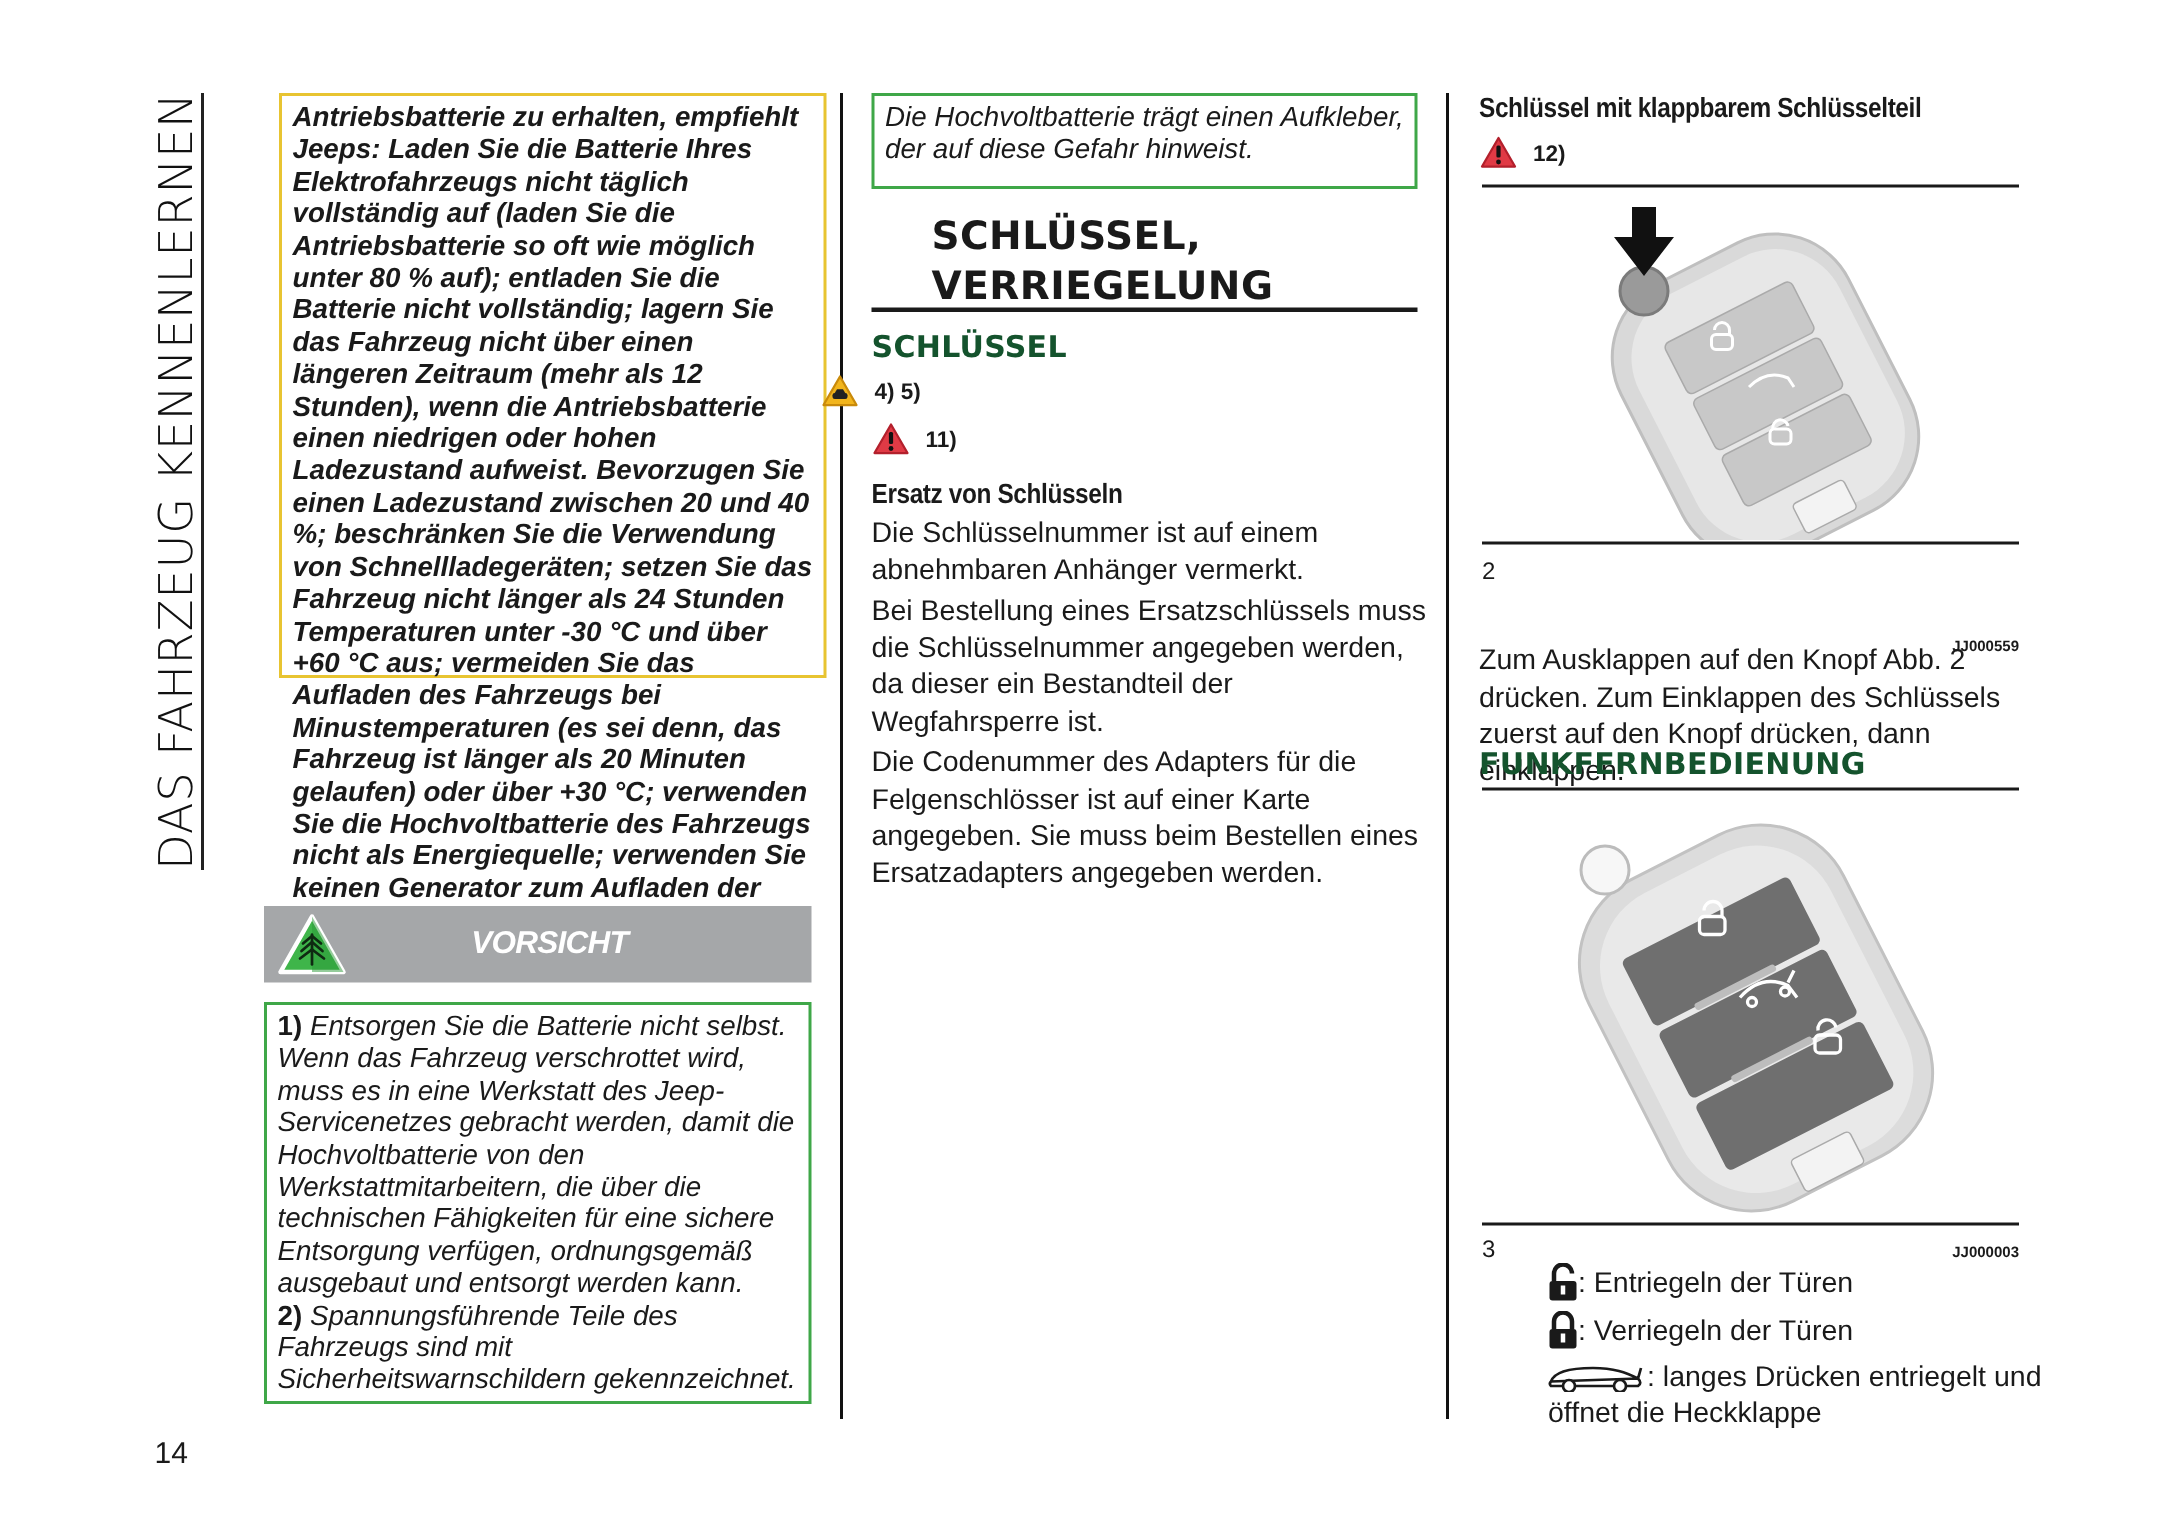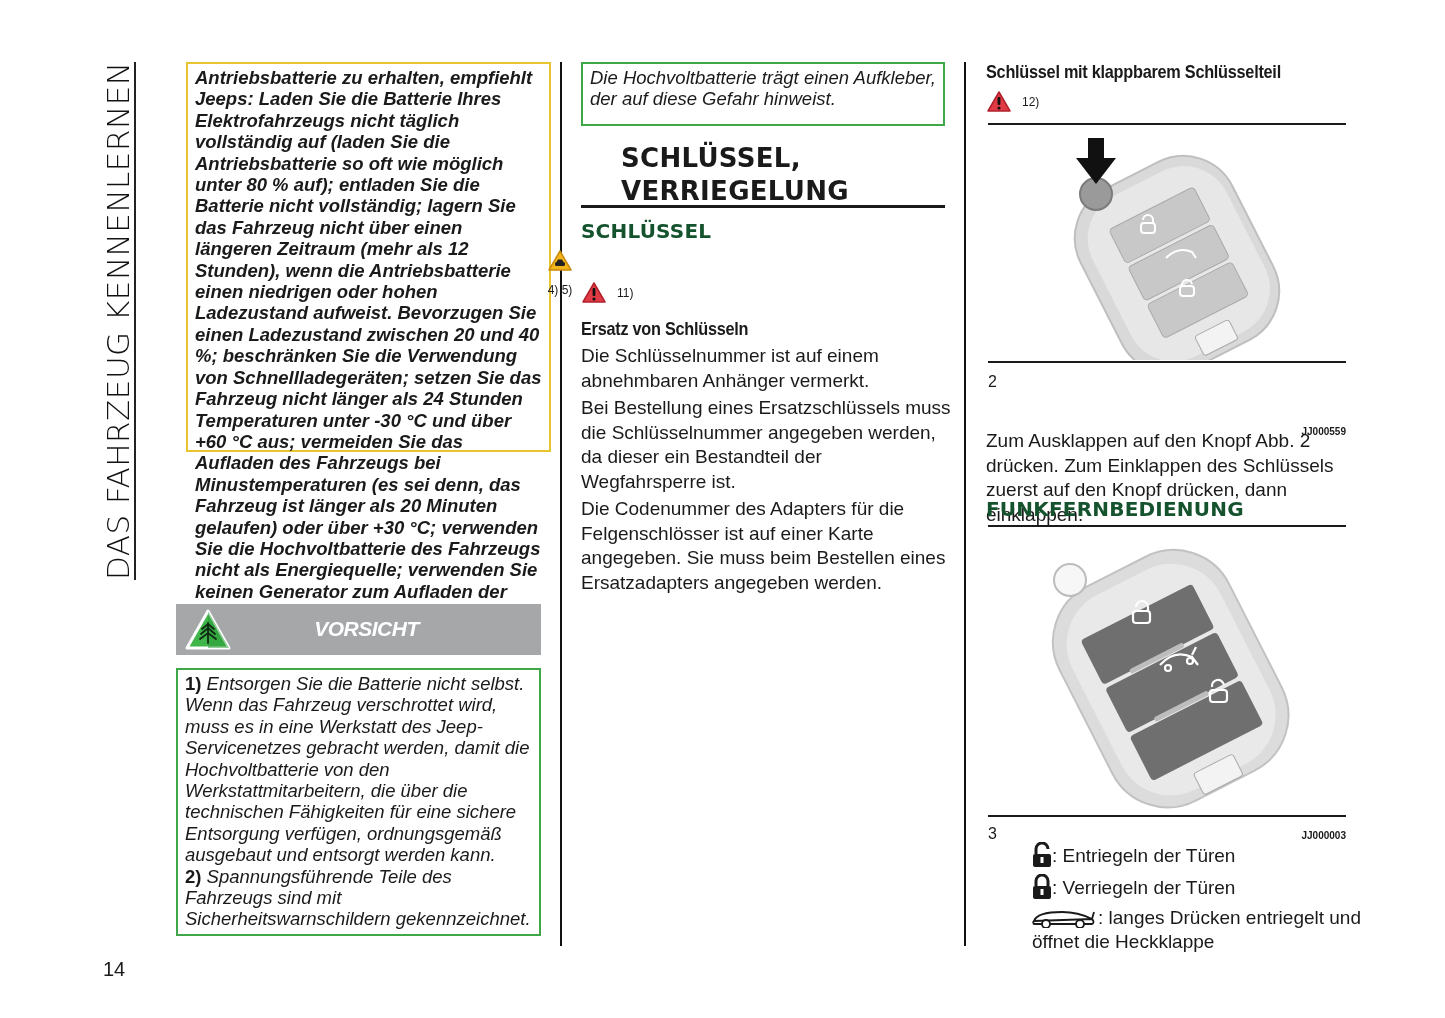--- a/index.html
+++ b/index.html
@@ -32,21 +32,21 @@
     .vorsicht .ico { position: absolute; left: 8px; top: 4px; width: 48px; height: 44px; }
 
     .h1 { position: absolute; left: 581px; top: 142px; width: 364px; font-family: "DejaVu Sans", sans-serif;
       font-weight: bold; font-size: 26px; line-height: 33px; letter-spacing: 0.3px; color: #1a1a1a; margin-left: 40px; }
     .h1-rule { position: absolute; left: 581px; top: 205px; width: 364px; height: 3px; background: #1a1a1a; }
     .h2 { position: absolute; font-family: "DejaVu Sans", sans-serif; font-weight: bold; font-size: 20px; color: #14532d; letter-spacing: 0.2px; }
     .h3 { position: absolute; font-weight: bold; font-size: 18.5px; color: #1a1a1a; letter-spacing: -0.3px; transform: scaleX(0.88); transform-origin: 0 0; white-space: nowrap; }
 
     .ref-row { position: absolute; display: flex; align-items: center; gap: 10px; }
     .ref-row .ico { width: 26px; height: 24px; }
-    .ref-row .ref { font-size: 12px; font-weight: normal; text-align: center; }
+    .ref-row .ref { font-size: 15px; font-weight: bold; text-align: center; }
 
     .para { position: absolute; font-size: 19px; line-height: 24.5px; color: #1a1a1a; }
     .para p { margin: 0 0 3px 0; }
 
     .fig-rule { position: absolute; height: 2px; background: #1a1a1a; }
     .fig-num { position: absolute; font-size: 16px; }
     .fig-code { position: absolute; font-size: 10px; font-weight: bold; text-align: right; }
 
     .legend-row { position: absolute; left: 986px; display: flex; align-items: flex-end; font-size: 19px; line-height: 24px; margin-left: 46px; }
     .legend-row .ico { display: inline-block; }
@@ -99,21 +99,21 @@
 </div>
 
 <div class="h1">
   <div>SCHLÜSSEL,</div>
   <div>VERRIEGELUNG</div>
 </div>
 <div class="h1-rule"></div>
 
 <div class="h2" style="left:581px; top:219px;">SCHLÜSSEL</div>
 
-<div class="ref-row" style="left:547px; top:249px;flex-direction:column;">
+<div class="ref-row" style="left:547px; top:249px;">
   <svg class="ico" viewBox="0 0 26 24">
     <path d="M13 2 L24 21 L2 21 Z" fill="#f2b51c" stroke="#c98a0a" stroke-width="1.5" stroke-linejoin="round"></path>
     <rect x="8" y="13" width="10" height="4" rx="1.5" fill="#222"></rect>
     <path d="M9.5 13 L11 10.5 L15 10.5 L16.5 13 Z" fill="#222"></path>
   </svg>
   <span class="ref">4)  5)</span>
 </div>
 <div class="ref-row" style="left:581px; top:281px;">
   <svg class="ico" viewBox="0 0 26 24">
     <path d="M13 2 L24 21 L2 21 Z" fill="#e03a45" stroke="#b3202c" stroke-width="1.5" stroke-linejoin="round"></path>

